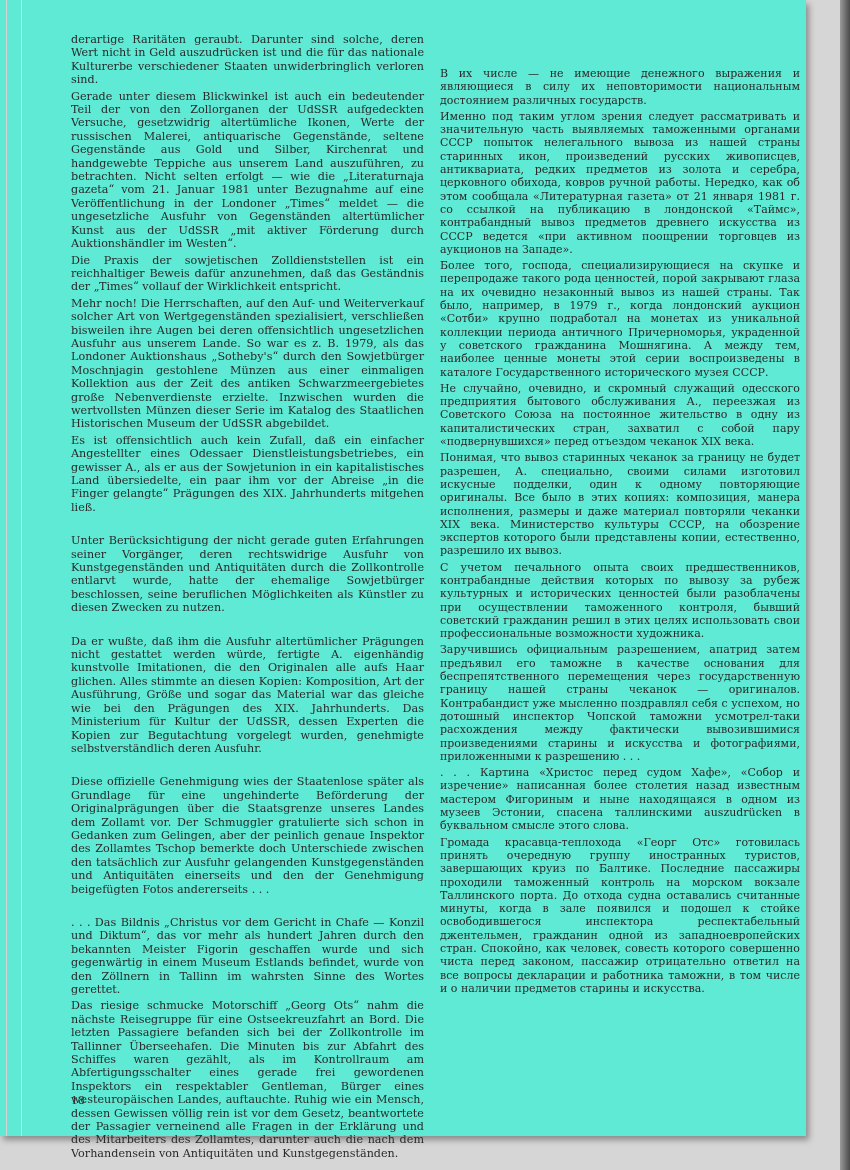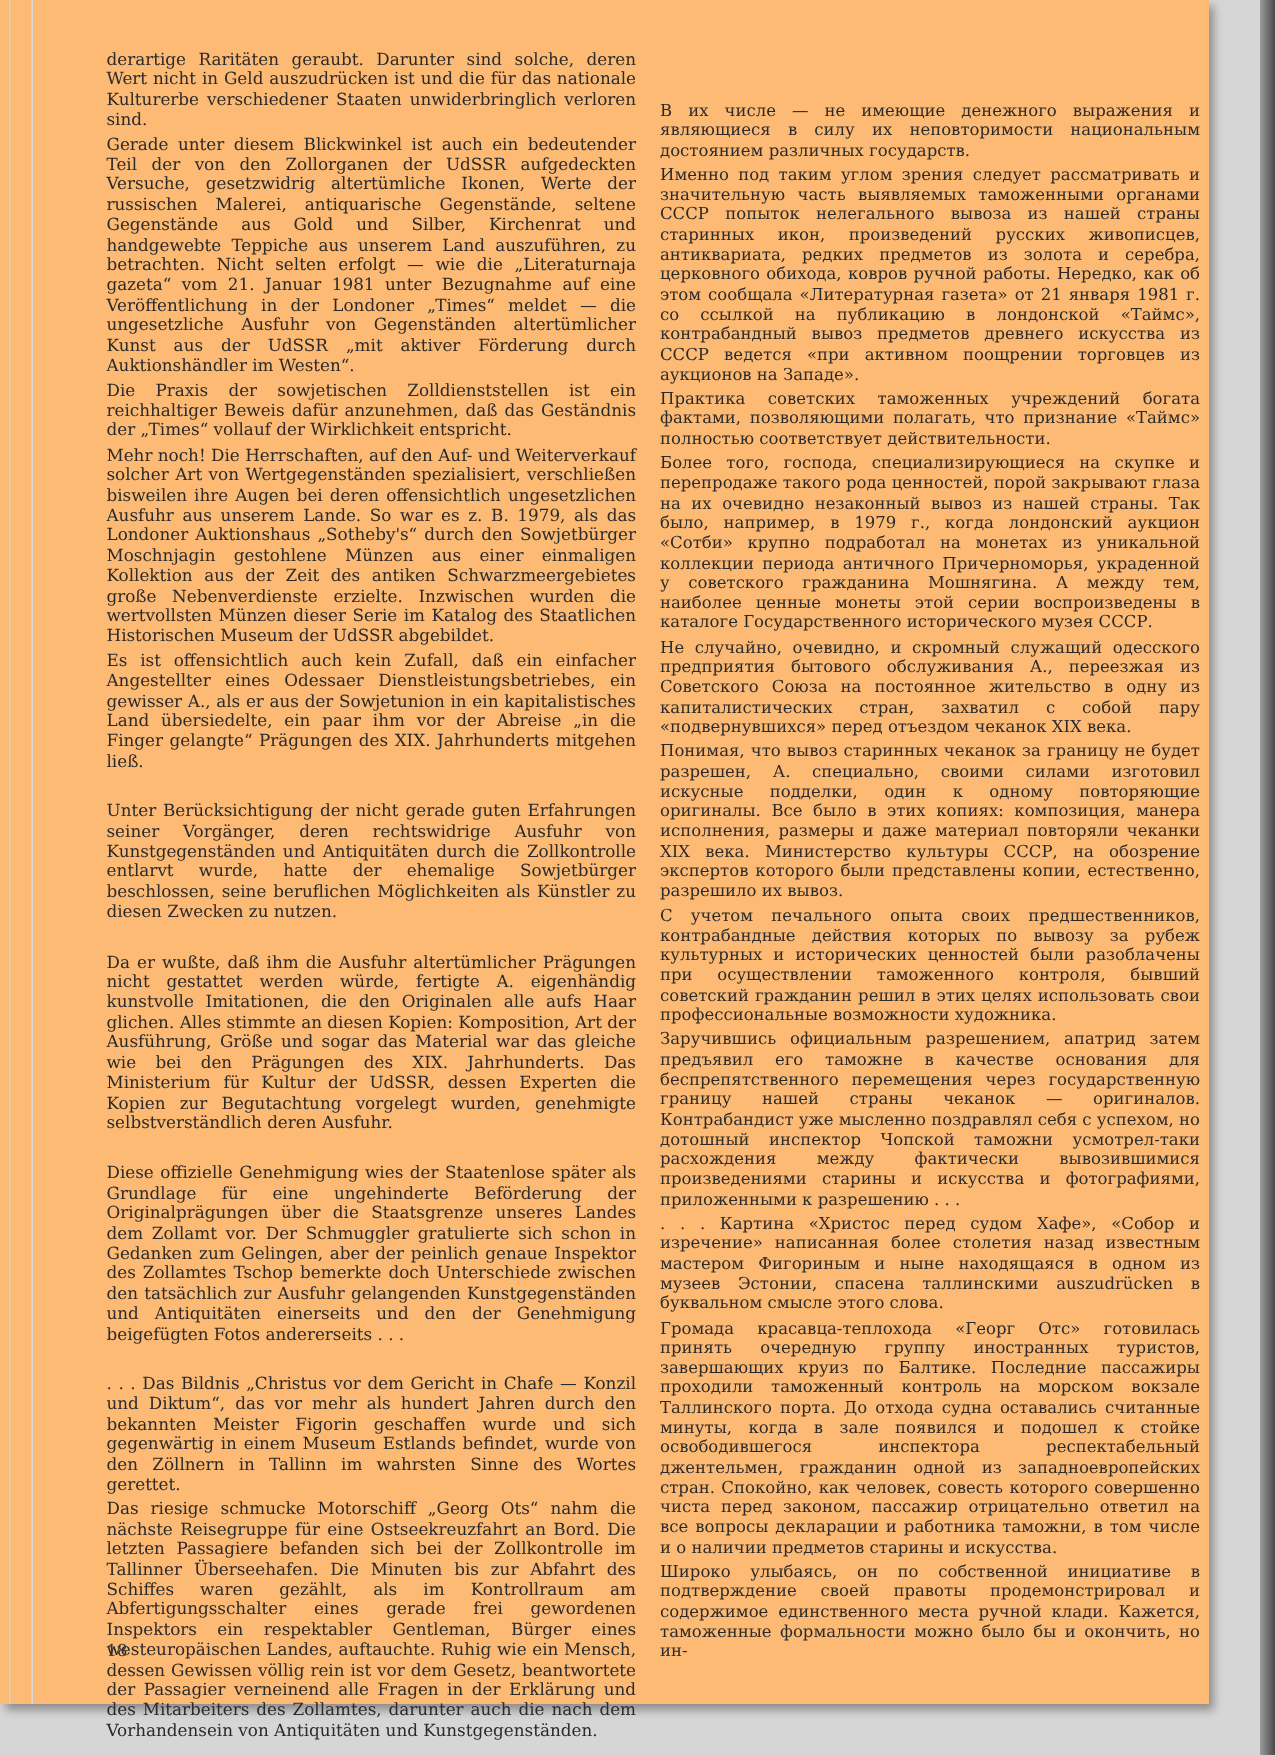--- a/index.html
+++ b/index.html
@@ -8,21 +8,21 @@
     background: #d6d6d6;
     position: relative;
     font-family: "DejaVu Serif", serif;
   }
   .scanner-edge {
     position: absolute; right: 0; top: 0; width: 10px; height: 1170px;
     background: linear-gradient(to right, #9a9a9a, #4a4a4a);
   }
   .page {
     position: absolute; left: 0; top: 0; width: 806px; height: 1136px;
-    background: #fdba74;
+    background: #5eead4;
     box-shadow: 3px 4px 6px rgba(0,0,0,0.35);
   }
   .page-fold {
     position: absolute; left: 6px; top: 0; width: 14px; height: 1136px;
     border-left: 1px solid #d2d2d2; border-right: 1px solid #dadada;
   }
   .column {
     position: absolute; top: 33px;
     font-size: 11.2px; line-height: 13.4px; color: #2a2a2a;
     text-align: justify; hyphens: manual;
@@ -53,25 +53,23 @@
     <p class="gap">Unter Berücksichtigung der nicht gerade guten Erfahrungen seiner Vorgänger, deren rechtswidrige Ausfuhr von Kunstgegenständen und Antiquitäten durch die Zollkontrolle entlarvt wurde, hatte der ehemalige Sowjetbürger beschlossen, seine beruflichen Möglichkeiten als Künstler zu diesen Zwecken zu nutzen.</p>
     <p class="gap">Da er wußte, daß ihm die Ausfuhr altertümlicher Prägungen nicht gestattet werden würde, fertigte A. eigenhändig kunstvolle Imitationen, die den Originalen alle aufs Haar glichen. Alles stimmte an diesen Kopien: Komposition, Art der Ausführung, Größe und sogar das Material war das gleiche wie bei den Prägungen des XIX. Jahrhunderts. Das Ministerium für Kultur der UdSSR, dessen Experten die Kopien zur Begutachtung vorgelegt wurden, genehmigte selbstverständlich deren Ausfuhr.</p>
     <p class="gap">Diese offizielle Genehmigung wies der Staatenlose später als Grundlage für eine ungehinderte Beförderung der Originalprägungen über die Staatsgrenze unseres Landes dem Zollamt vor. Der Schmuggler gratulierte sich schon in Gedanken zum Gelingen, aber der peinlich genaue Inspektor des Zollamtes Tschop bemerkte doch Unterschiede zwischen den tatsächlich zur Ausfuhr gelangenden Kunstgegenständen und Antiquitäten einerseits und den der Genehmigung beigefügten Fotos andererseits . . .</p>
     <p class="gap">. . . Das Bildnis „Christus vor dem Gericht in Chafe — Konzil und Diktum“, das vor mehr als hundert Jahren durch den bekannten Meister Figorin geschaffen wurde und sich gegenwärtig in einem Museum Estlands befindet, wurde von den Zöllnern in Tallinn im wahrsten Sinne des Wortes gerettet.</p>
     <p>Das riesige schmucke Motorschiff „Georg Ots“ nahm die nächste Reisegruppe für eine Ostseekreuzfahrt an Bord. Die letzten Passagiere befanden sich bei der Zollkontrolle im Tallinner Überseehafen. Die Minuten bis zur Abfahrt des Schiffes waren gezählt, als im Kontrollraum am Abfertigungsschalter eines gerade frei gewordenen Inspektors ein respektabler Gentleman, Bürger eines westeuropäischen Landes, auftauchte. Ruhig wie ein Mensch, dessen Gewissen völlig rein ist vor dem Gesetz, beantwortete der Passagier verneinend alle Fragen in der Erklärung und des Mitarbeiters des Zollamtes, darunter auch die nach dem Vorhandensein von Antiquitäten und Kunstgegenständen.</p>
   </div>
 
   <div class="column col-right">
     <p>В их числе — не имеющие денежного выражения и являющиеся в силу их неповторимости национальным достоянием различных государств.</p>
     <p>Именно под таким углом зрения следует рассматривать и значительную часть выявляемых таможенными органами СССР попыток нелегального вывоза из нашей страны старинных икон, произведений русских живописцев, антиквариата, редких предметов из золота и серебра, церковного обихода, ковров ручной работы. Нередко, как об этом сообщала «Литературная газета» от 21 января 1981 г. со ссылкой на публикацию в лондонской «Таймс», контрабандный вывоз предметов древнего искусства из СССР ведется «при активном поощрении торговцев из аукционов на Западе».</p>
-    <p>Практика советских таможенных учреждений богата фактами, позволяющими полагать, что признание «Таймс» полностью соответствует действительности.</p>
     <p>Более того, господа, специализирующиеся на скупке и перепродаже такого рода ценностей, порой закрывают глаза на их очевидно незаконный вывоз из нашей страны. Так было, например, в 1979 г., когда лондонский аукцион «Сотби» крупно подработал на монетах из уникальной коллекции периода античного Причерноморья, украденной у советского гражданина Мошнягина. А между тем, наиболее ценные монеты этой серии воспроизведены в каталоге Государственного исторического музея СССР.</p>
     <p>Не случайно, очевидно, и скромный служащий одесского предприятия бытового обслуживания А., переезжая из Советского Союза на постоянное жительство в одну из капиталистических стран, захватил с собой пару «подвернувшихся» перед отъездом чеканок XIX века.</p>
     <p>Понимая, что вывоз старинных чеканок за границу не будет разрешен, А. специально, своими силами изготовил искусные подделки, один к одному повторяющие оригиналы. Все было в этих копиях: композиция, манера исполнения, размеры и даже материал повторяли чеканки XIX века. Министерство культуры СССР, на обозрение экспертов которого были представлены копии, естественно, разрешило их вывоз.</p>
     <p>С учетом печального опыта своих предшественников, контрабандные действия которых по вывозу за рубеж культурных и исторических ценностей были разоблачены при осуществлении таможенного контроля, бывший советский гражданин решил в этих целях использовать свои профессиональные возможности художника.</p>
     <p>Заручившись официальным разрешением, апатрид затем предъявил его таможне в качестве основания для беспрепятственного перемещения через государственную границу нашей страны чеканок — оригиналов. Контрабандист уже мысленно поздравлял себя с успехом, но дотошный инспектор Чопской таможни усмотрел-таки расхождения между фактически вывозившимися произведениями старины и искусства и фотографиями, приложенными к разрешению . . .</p>
     <p>. . . Картина «Христос перед судом Хафе», «Собор и изречение» написанная более столетия назад известным мастером Фигориным и ныне находящаяся в одном из музеев Эстонии, спасена таллинскими auszudrücken в буквальном смысле этого слова.</p>
     <p>Громада красавца-теплохода «Георг Отс» готовилась принять очередную группу иностранных туристов, завершающих круиз по Балтике. Последние пассажиры проходили таможенный контроль на морском вокзале Таллинского порта. До отхода судна оставались считанные минуты, когда в зале появился и подошел к стойке освободившегося инспектора респектабельный джентельмен, гражданин одной из западноевропейских стран. Спокойно, как человек, совесть которого совершенно чиста перед законом, пассажир отрицательно ответил на все вопросы декларации и работника таможни, в том числе и о наличии предметов старины и искусства.</p>
-    <p>Широко улыбаясь, он по собственной инициативе в подтверждение своей правоты продемонстрировал и содержимое единственного места ручной клади. Кажется, таможенные формальности можно было бы и окончить, но ин-</p>
   </div>
 
   <div class="page-number">18</div>
 </div>
 
 </body></html>

